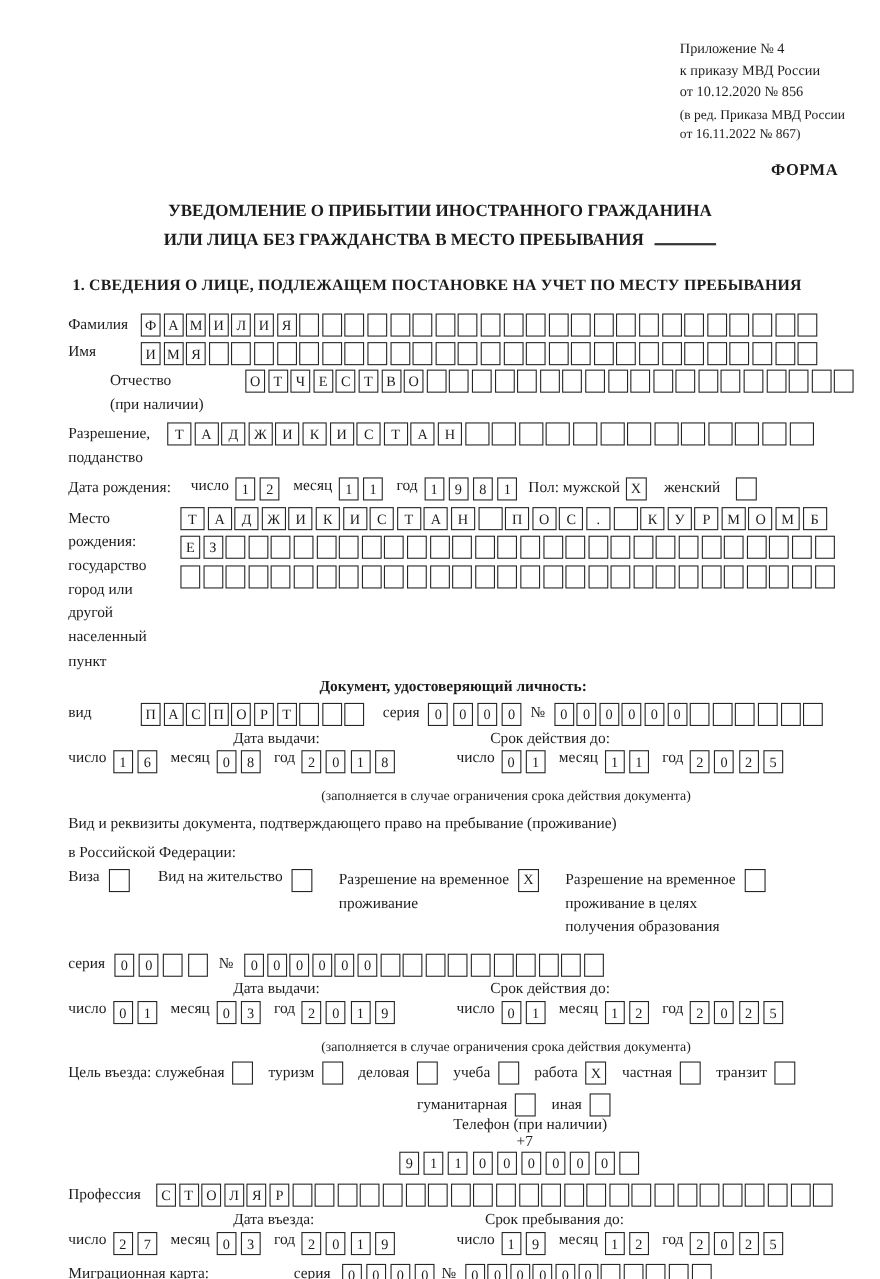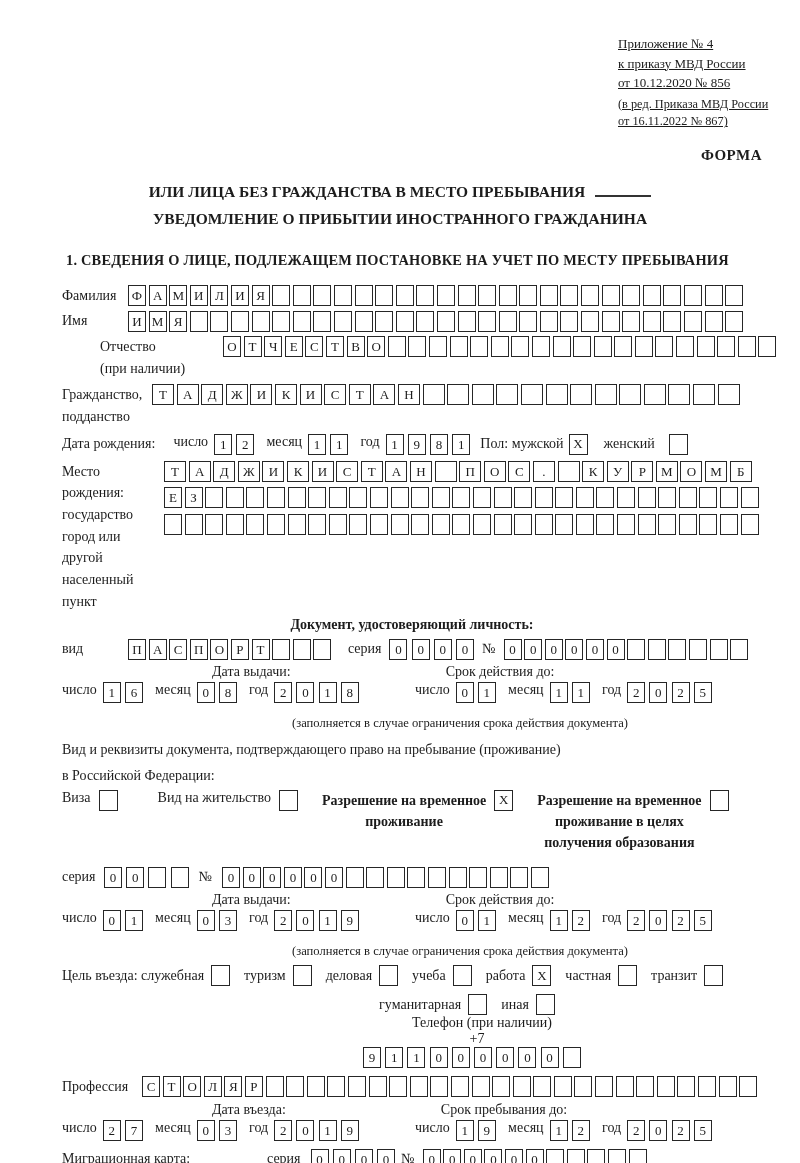--- a/index.html
+++ b/index.html
@@ -1,21 +1,21 @@
 <!DOCTYPE html>
 <html><head>
 <meta charset="utf-8">
 <style>
   html,body{margin:0;padding:0;}
   body{
     width:800px;height:1163px;background:#ffffff;color:#1c1c1c;
     font-family:"Liberation Serif","DejaVu Serif",serif;font-size:14px;
     -webkit-font-smoothing:antialiased;overflow:hidden;
   }
-  .annex{margin:34px 30px 0 618px;line-height:1.5;font-size:13px;white-space:nowrap;text-decoration:underline;}
+  .annex{margin:34px 30px 0 618px;line-height:1.5;font-size:13px;white-space:nowrap;}
   .annex .note{font-size:12.3px;margin-top:3px;line-height:1.45;display:block;}
   .forma{margin:16px 38px 0 0;text-align:right;font-weight:bold;font-size:15px;letter-spacing:.5px;}
   .title{margin-top:14px;text-align:center;font-weight:bold;font-size:15.5px;line-height:1.75;}
   .blank-line{display:inline-block;width:56px;border-bottom:2px solid #333;margin-left:10px;vertical-align:baseline;}
   .section{margin:20px 0 0 66px;font-weight:bold;font-size:14.4px;letter-spacing:.2px;}
   .form{margin:16px 0 0 62px;}
   .frow{display:flex;align-items:center;margin-bottom:4.5px;}
   .frow2{display:flex;align-items:flex-start;margin-bottom:4.5px;}
   .ml{white-space:pre-line;line-height:1.55;}
   .lbl{flex:none;}
@@ -38,24 +38,24 @@
   .dates-header .h1{margin-left:150px;}
   .dates-header .h2{margin-left:155px;}
   .date-row{display:flex;align-items:center;margin-bottom:2px;}
   .dgroup{display:flex;align-items:flex-start;}
   .dgroup .dlbl{margin-right:6px;}
   .dgroup .glbl{margin:0 6px 0 8px;}
   .note-right{margin:13px 0 6px 230px;font-size:12.6px;}
   .para{line-height:1.8;margin-top:6px;}
   .permit-row{display:flex;align-items:flex-start;margin-top:2px;}
   .permit-row .pl{margin-right:8px;}
-  .permit-row .center2{text-align:center;line-height:1.5;font-weight:bold;}
+  .permit-row .center2{text-align:left;line-height:1.5;}
   .gap14{margin-left:14px;}
   .gap24{margin-left:24px;}
-  .gap30{margin-left:40px;}
+  .gap30{margin-left:26px;}
   .optline{display:flex;align-items:center;}
   .optline .opt-label{margin-right:7px;}
   .optline .cbox{margin-right:14px;}
   .phone-lbl{margin:0 10px 0 26px;}
   .rep{display:flex;align-items:flex-start;margin-top:4px;}
   .rep .lbl{width:88px;line-height:1.58;}
 </style>
 </head>
 <body>
 
@@ -64,24 +64,24 @@
   <div>к приказу МВД России</div>
   <div>от 10.12.2020 № 856</div>
   <span class="note">
     <div>(в ред. Приказа МВД России</div>
     <div>от 16.11.2022 № 867)</div>
   </span>
 </div>
 <div class="forma">ФОРМА</div>
 
 <div class="title">
+  <div>УВЕДОМЛЕНИЕ О ПРИБЫТИИ ИНОСТРАННОГО ГРАЖДАНИНА</div>
   <div>
     <span>ИЛИ ЛИЦА БЕЗ ГРАЖДАНСТВА В МЕСТО ПРЕБЫВАНИЯ</span><span class="blank-line"></span>
   </div>
-  <div>УВЕДОМЛЕНИЕ О ПРИБЫТИИ ИНОСТРАННОГО ГРАЖДАНИНА</div>
 </div>
 <div class="section">1. СВЕДЕНИЯ О ЛИЦЕ, ПОДЛЕЖАЩЕМ ПОСТАНОВКЕ НА УЧЕТ ПО МЕСТУ ПРЕБЫВАНИЯ</div>
 
 <div class="form">
 
   <div class="frow">
     <span class="lbl lw66">Фамилия</span>
     <span class="boxes">
         <span class="box">Ф</span>
         <span class="box">А</span>
@@ -180,21 +180,21 @@
         <span class="box"></span>
         <span class="box"></span>
         <span class="box"></span>
         <span class="box"></span>
         <span class="box"></span>
         <span class="box"></span>
       </span>
   </div>
 
   <div class="frow2">
-    <span class="lbl lw90 ml">Гражданство,
+    <span class="lbl lw90 ml">Разрешение,
 подданство</span>
     <span class="boxes wide">
         <span class="box">Т</span>
         <span class="box">А</span>
         <span class="box">Д</span>
         <span class="box">Ж</span>
         <span class="box">И</span>
         <span class="box">К</span>
         <span class="box">И</span>
         <span class="box">С</span>

